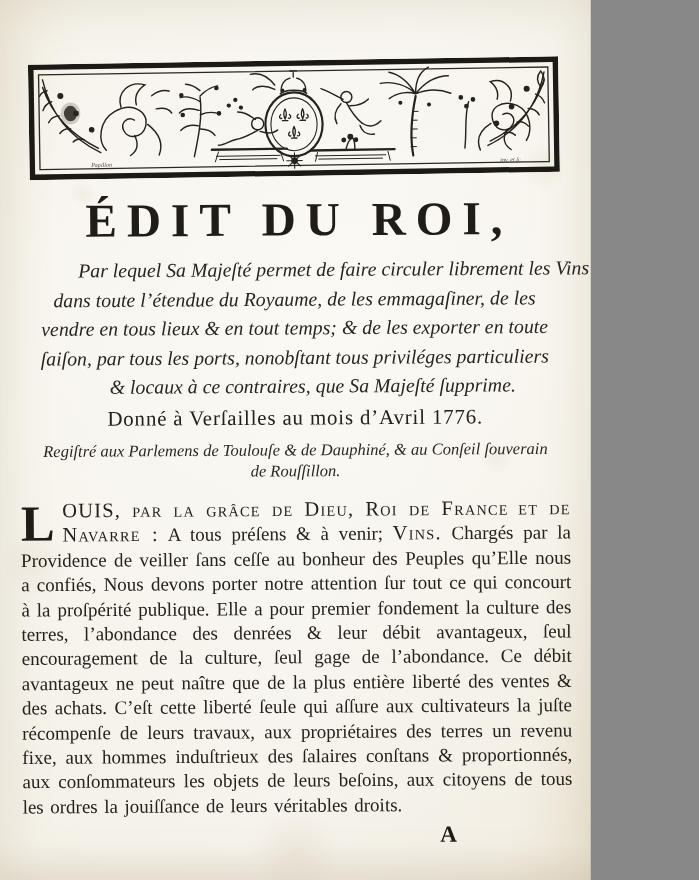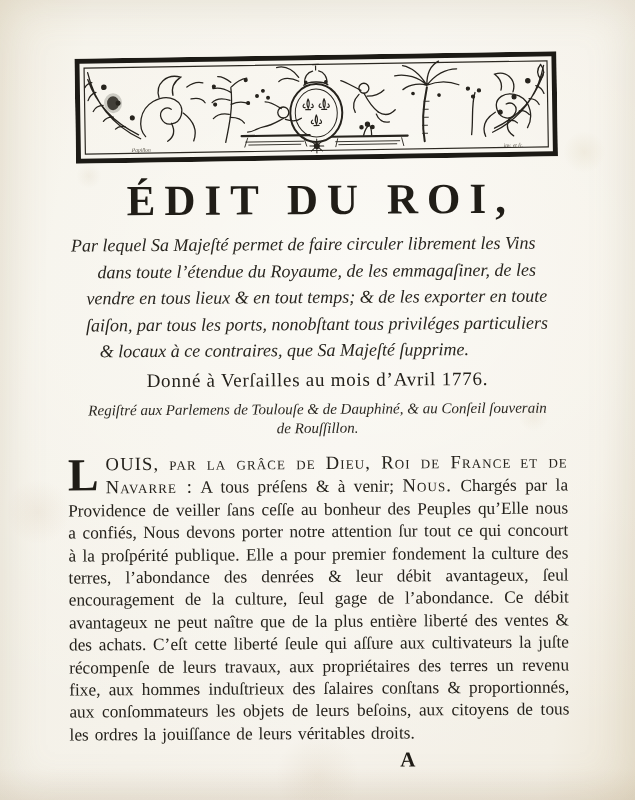--- a/index.html
+++ b/index.html
@@ -1,17 +1,17 @@
 <!DOCTYPE html>
 <html><head>
 <meta charset="utf-8">
 <style>
   html,body{margin:0;padding:0;background:#888;}
   .page{
-    position:relative;width:635px;height:800px;overflow:hidden;
+    position:relative;width:537px;height:800px;overflow:hidden;
     background:
       radial-gradient(ellipse 900px 700px at 55% 35%, rgba(255,255,252,.55), rgba(255,255,252,0) 70%),
       linear-gradient(100deg, #eee8da 0%, #f4f1e8 12%, #f6f3ec 55%, #f3efe5 88%, #ece5d5 100%);
     font-family:"Liberation Serif","DejaVu Serif",serif;
     color:#24211b;
     box-shadow: inset 0 0 46px rgba(160,140,100,.22);
   }
   .texture{position:absolute;inset:0;pointer-events:none;
     background:
       radial-gradient(circle 30px at 92% 19%, rgba(196,178,130,.14), transparent 70%),
@@ -163,21 +163,21 @@
     <div class="registration">
       <div class="rl">Regiſtré aux Parlemens de Toulouſe &amp; de Dauphiné, &amp; au Conſeil ſouverain</div>
       <div class="rl">de Rouſſillon.</div>
     </div>
 
     <div class="body-par">
       <span class="dropcap">L</span>
       <span class="caps">OUIS, par la grâce de Dieu, Roi de France</span>
       <span class="caps">et de Navarre :</span>
       <span>A tous préſens &amp; à venir;</span>
-      <span class="caps">Nous.</span>
+      <span class="caps">Vins.</span>
       <span>Chargés par la Providence de veiller ſans ceſſe au bonheur des</span>
       <span>Peuples qu’Elle nous a confiés, Nous devons porter notre</span>
       <span>attention ſur tout ce qui concourt à la proſpérité publique.</span>
       <span>Elle a pour premier fondement la culture des terres, l’abondance</span>
       <span>des denrées &amp; leur débit avantageux, ſeul encouragement de</span>
       <span>la culture, ſeul gage de l’abondance. Ce débit avantageux ne</span>
       <span>peut naître que de la plus entière liberté des ventes &amp; des</span>
       <span>achats. C’eſt cette liberté ſeule qui aſſure aux cultivateurs la juſte</span>
       <span>récompenſe de leurs travaux, aux propriétaires des terres un</span>
       <span>revenu fixe, aux hommes induſtrieux des ſalaires conſtans &amp;</span>

